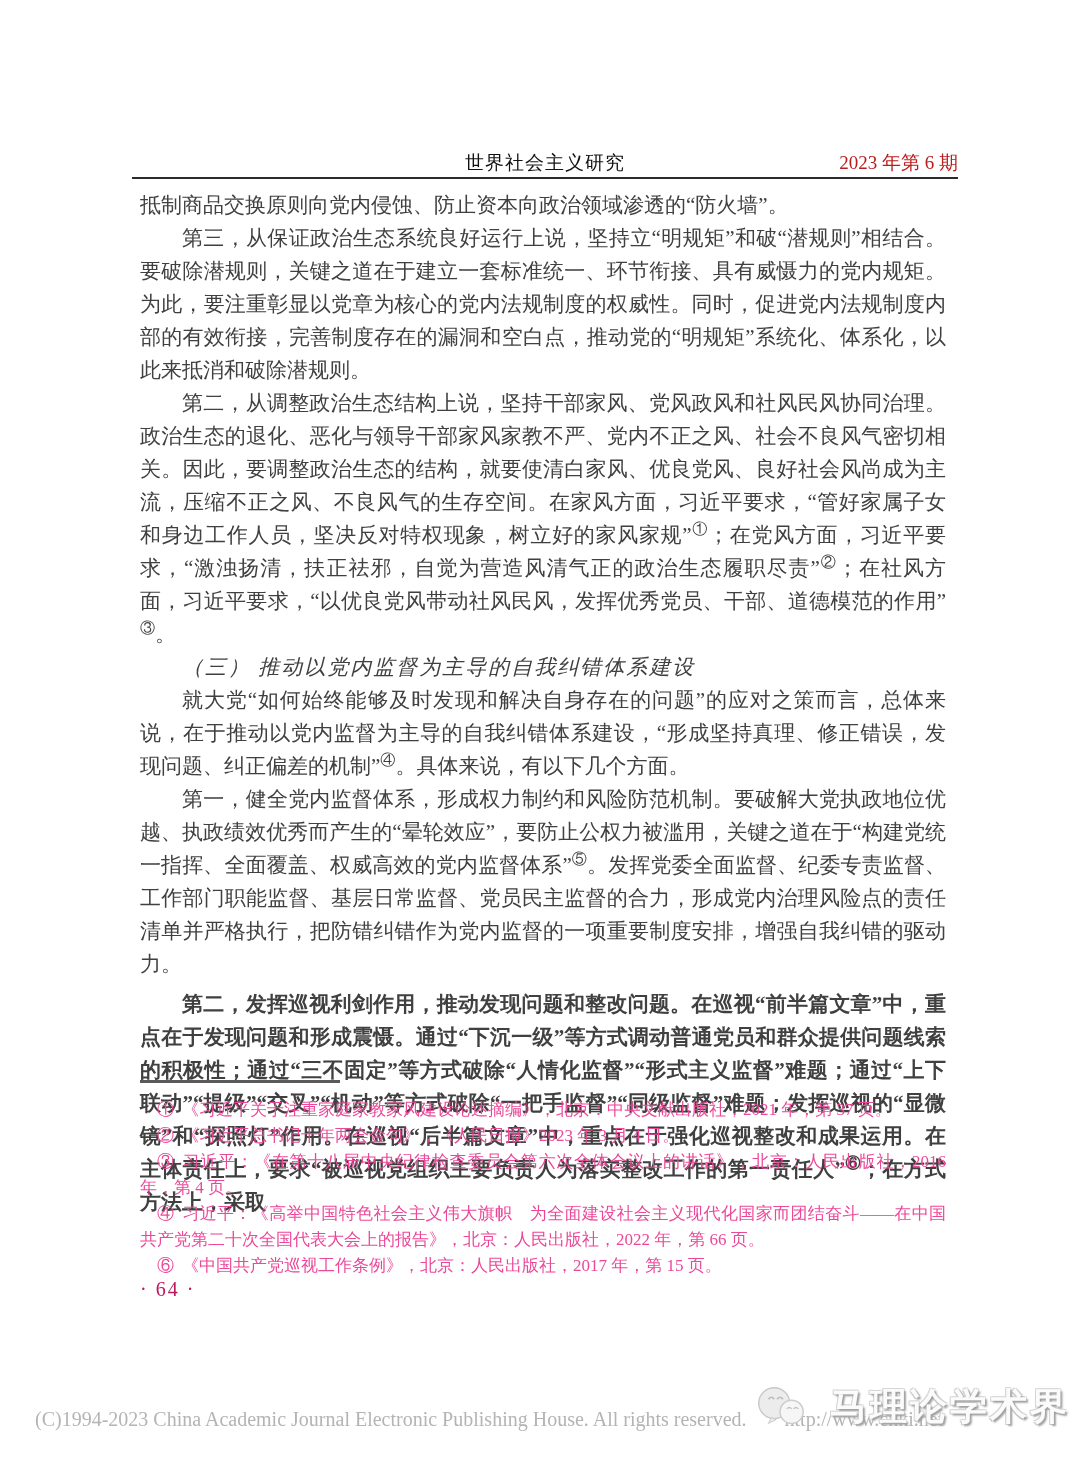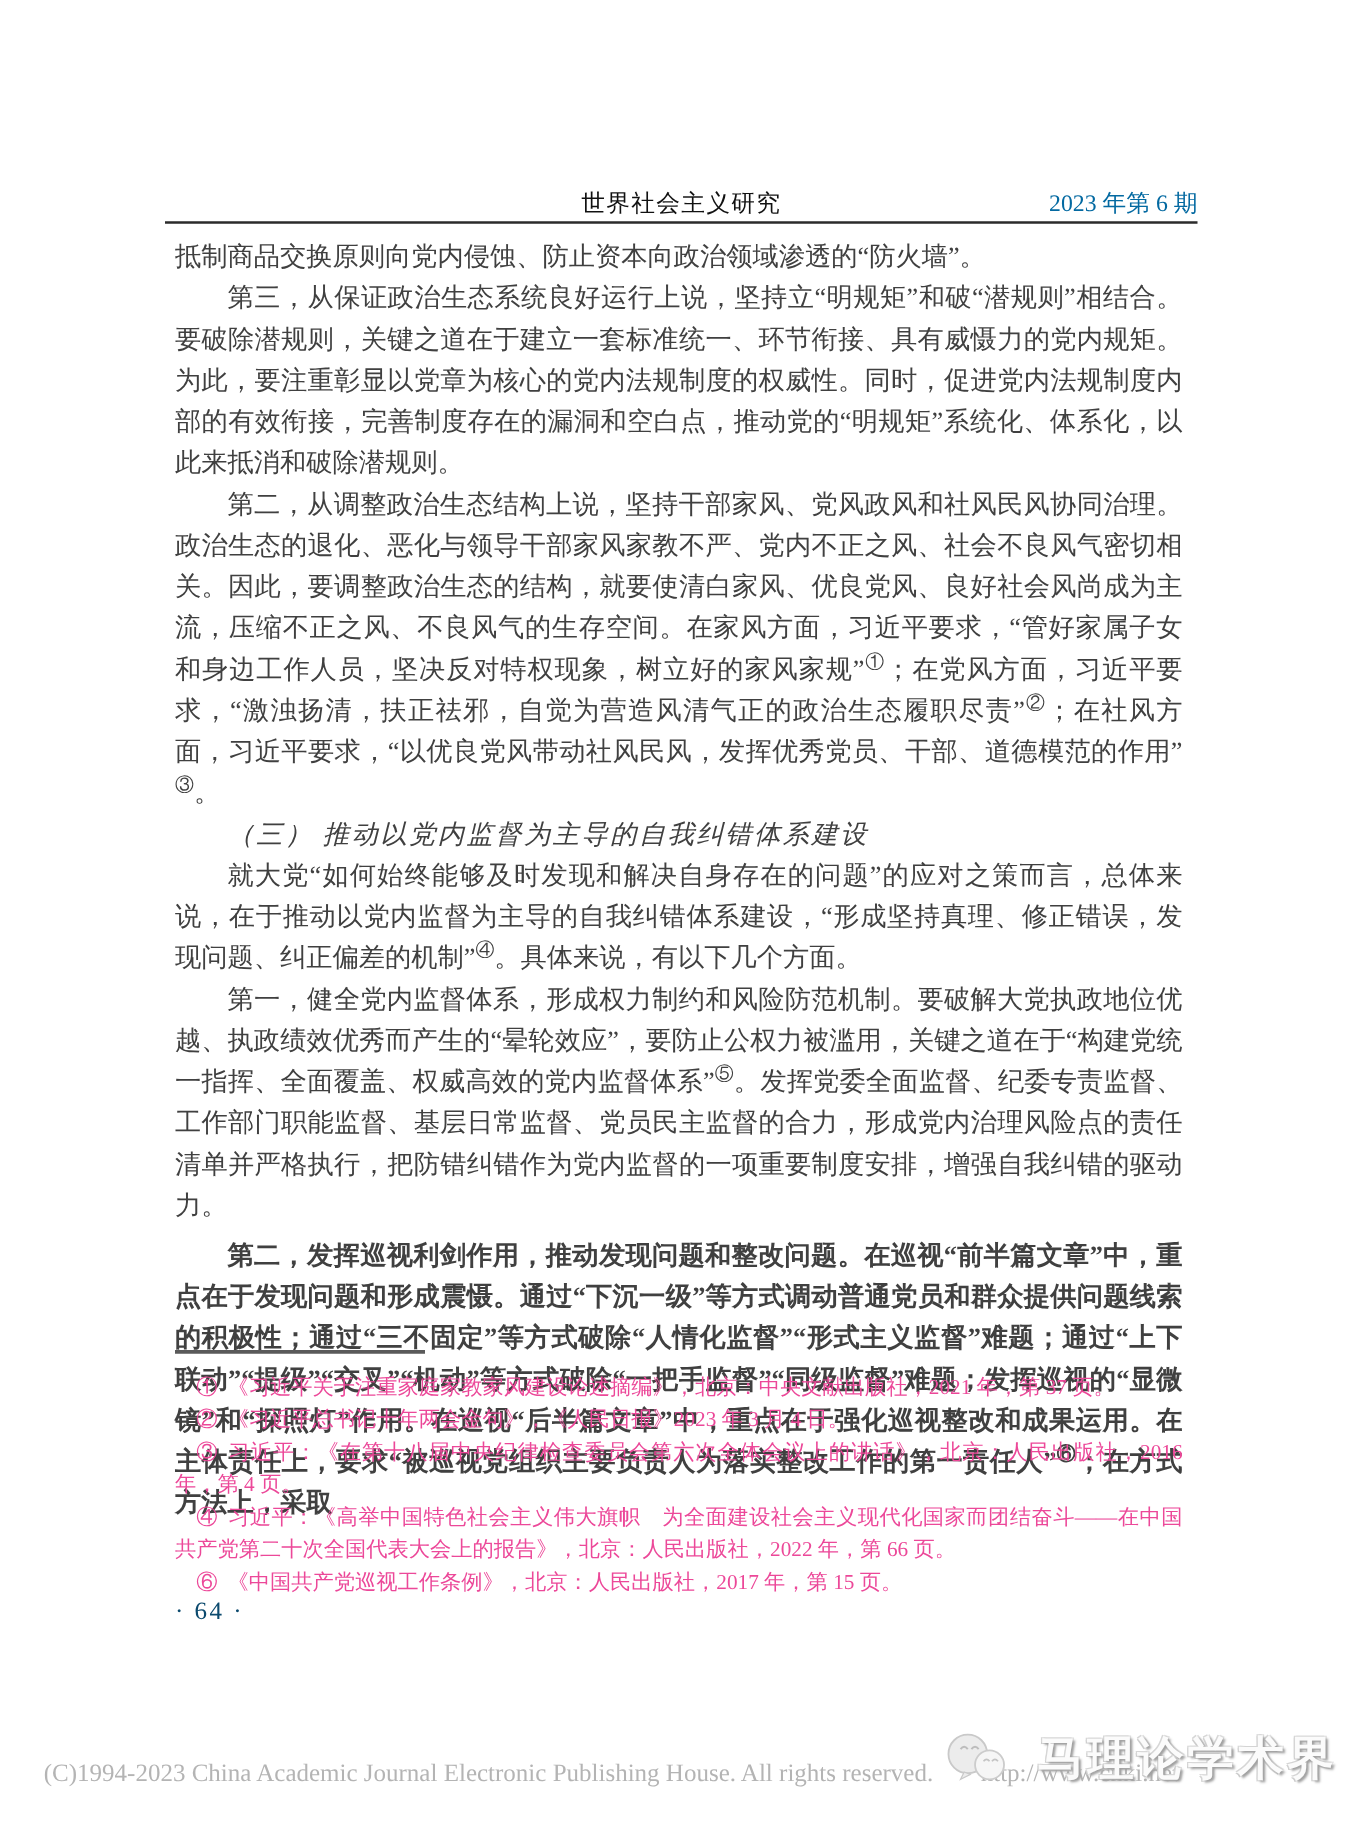--- a/index.html
+++ b/index.html
@@ -22,21 +22,21 @@
     font-size: 19px;
   }
   .journal-title {
     position: absolute; left: 0; right: 0;
     text-align: center;
     letter-spacing: 1px;
     color: #111;
   }
   .issue-no {
     position: absolute; right: 0; top: 0;
-    color: #0369a1;
+    color: #b91c1c;
   }
   .header-rule {
     position: absolute;
     top: 177px; left: 132px; width: 826px; height: 2px;
     background: #2b2b2b;
   }
 
   
   .main {
     position: absolute;
@@ -79,21 +79,21 @@
     color: #ec4899;
   }
   .fn-marker { margin-right: 8px; }
 
   
   .page-number {
     position: absolute;
     top: 1278px; left: 140px;
     font-size: 20px;
     letter-spacing: 2px;
-    color: #0c4a6e;
+    color: #be185d;
   }
 
   
   .copyright-line {
     position: absolute;
     top: 1408px; left: 35px; width: 1040px;
     font-size: 20px;
     color: #b4b4b4;
     white-space: nowrap;
   }

